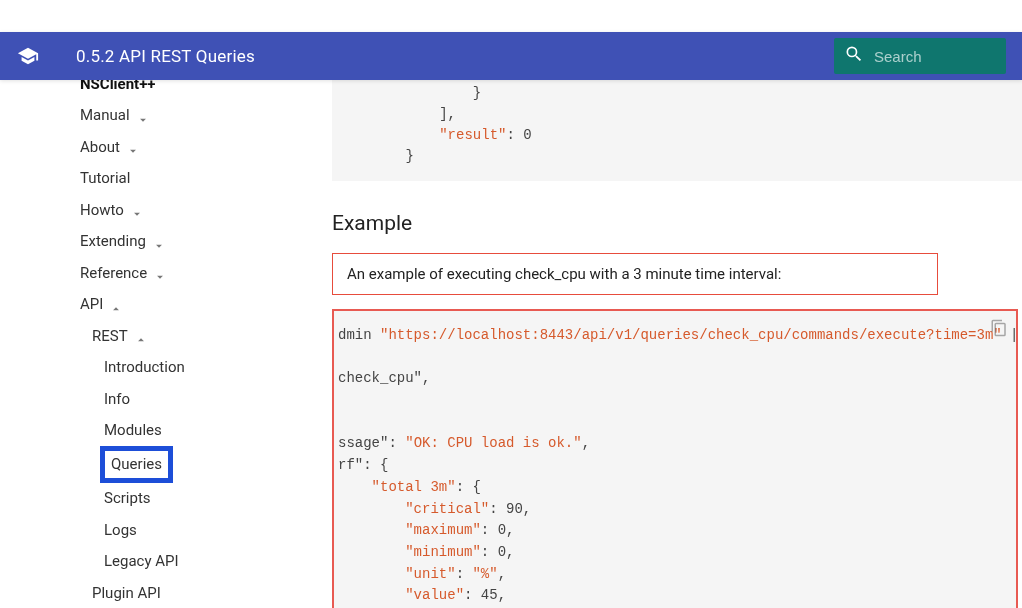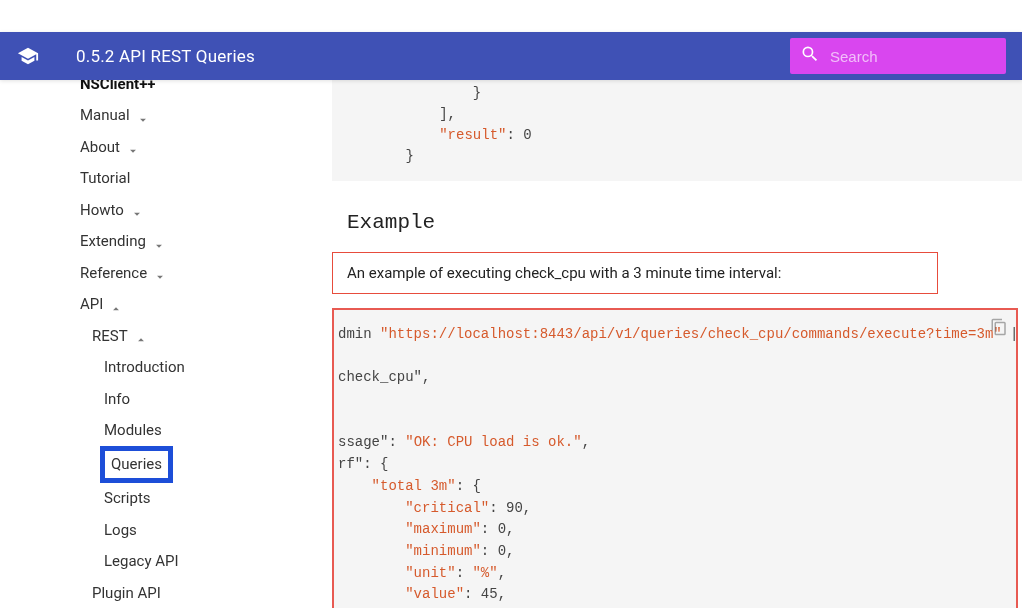--- a/index.html
+++ b/index.html
@@ -14,22 +14,22 @@
   padding: 0 16px;
   z-index: 10;
   box-shadow: 0 1px 4px rgba(0,0,0,0.12);
   margin-top: 32px;
 }
 .topbar .logo { width: 24px; height: 24px; display:flex; align-items:center; justify-content:center; }
 .topbar .title { color: #fff; font-size: 17px; font-weight: 400; margin-left: 36px; letter-spacing: .2px; }
 .topbar .spacer { flex: 1; }
 .topbar .search {
   display: flex; align-items: center;
-  background: #d946ef;
-  height: 36px; width: 216px;
+  background: #0f766e;
+  height: 36px; width: 172px;
   border-radius: 2px;
   padding: 0 10px;
 }
 .topbar .search svg { flex: 0 0 auto; }
 .topbar .search input {
   border: none; outline: none; background: transparent;
   color: #fff; font-size: 15px;
   margin-left: 10px; width: 100%;
 }
 .topbar .search input::placeholder { color: rgba(255,255,255,0.65); }
@@ -212,21 +212,21 @@
 <span>            }</span>
 <span>        ],</span>
 <span>        </span><span class="str">"result"</span><span>: 0</span>
 <span>    }</span></div>
 
     <div class="inner" style="padding-left:0; margin-left:0;">
       <div style="padding-left:0; margin-left:0;">
         <div style="margin-left:0; padding-left:0;">
           <div style="margin-left:0; padding-left: 0;">
             <div style="padding-left:0;">
-              <h2 class="heading" style="margin-left: 15px; padding-left: 0px; position: static; left: 0px; font-family: Liberation Mono, monospace;">Example</h2>
+              <h2 class="heading" style="margin-left: 0px; padding-left: 0px; position: static; left: 0px;">Example</h2>
               <p class="paragraph">An example of executing check_cpu with a 3 minute time interval:</p>
               <div class="code2-wrap">
                 <span class="copy-icon">
                   <svg viewBox="0 0 24 24" width="18" height="18" fill="#666">
                       <path d="M16 1H4a2 2 0 0 0-2 2v14h2V3h12V1zm3 4H8a2 2 0 0 0-2 2v14a2 2 0 0 0 2 2h11a2 2 0 0 0 2-2V7a2 2 0 0 0-2-2zm0 16H8V7h11v14z"></path>
                     </svg>
                 </span>
 <div class="code2"><span>dmin </span><span class="str">"https://localhost:8443/api/v1/queries/check_cpu/commands/execute?time=3m"</span><span> | pytho</span>
 
 <span>check_cpu"</span><span>,</span>

